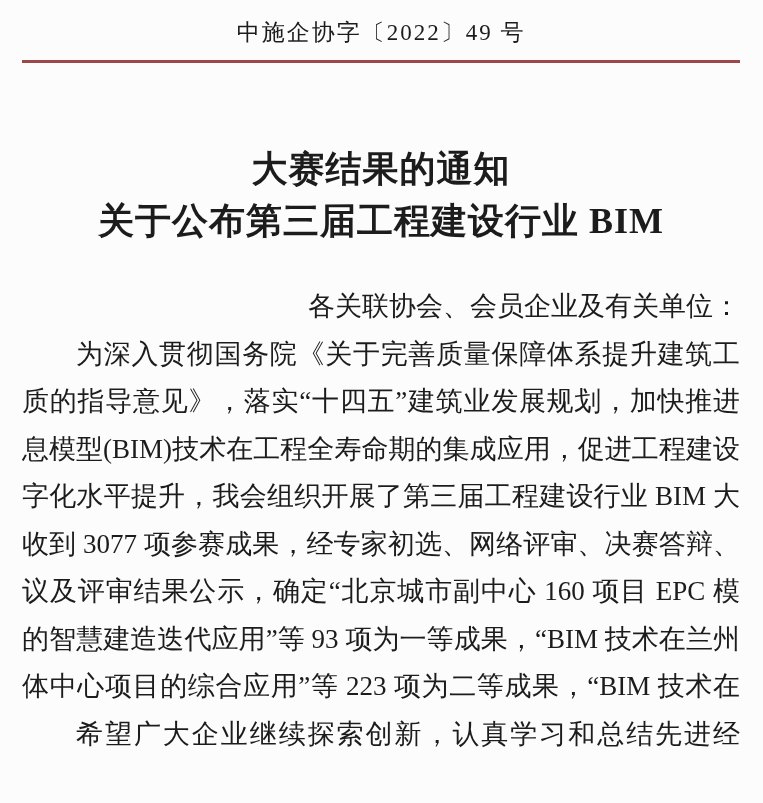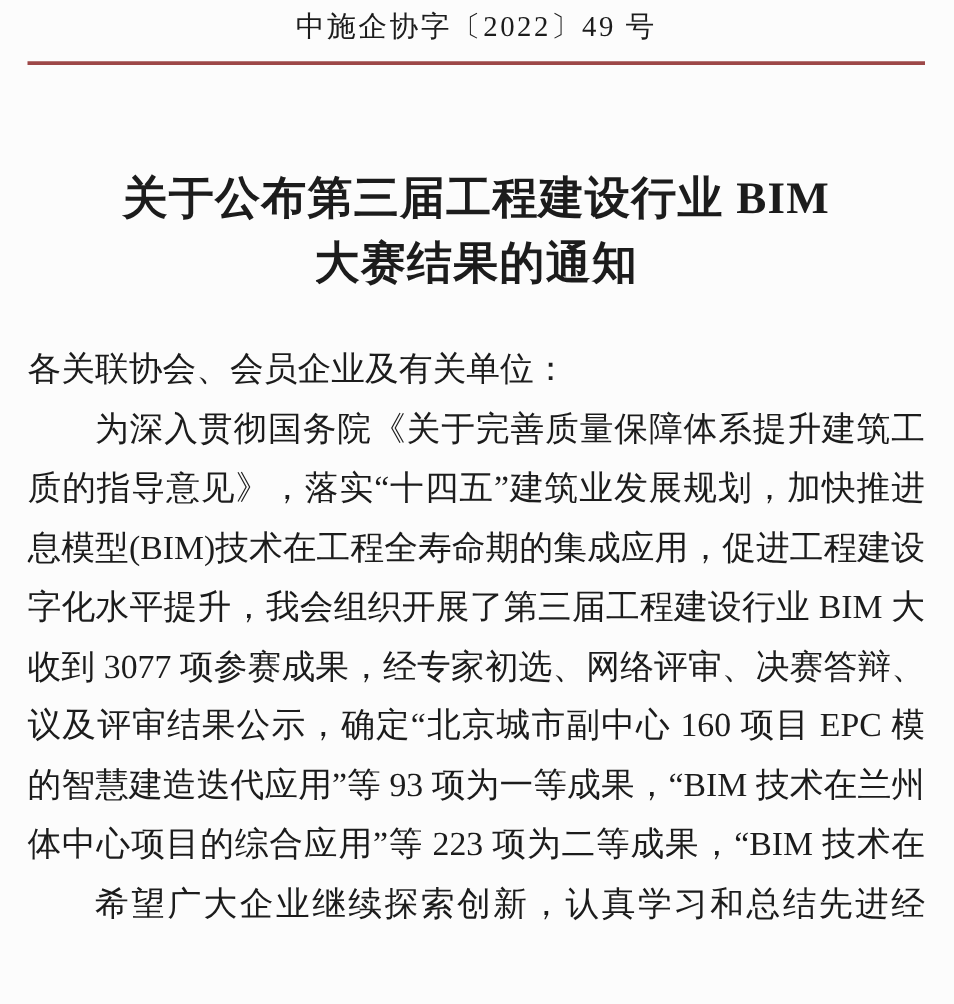--- a/index.html
+++ b/index.html
@@ -14,21 +14,21 @@
     font-family: "Liberation Serif", "DejaVu Serif", serif;
     color: #1c1c1c;
   }
   .page {
     box-sizing: border-box;
     width: 763px;
     height: 803px;
     padding: 0 23px 0 22px;
   }
   .doc-number {
-    margin-top: 8px;
+    margin-top: 19px;
     text-align: center;
     font-size: 23px;
     line-height: 28px;
     letter-spacing: 2px;
     white-space: nowrap;
   }
   .divider {
     margin-top: 13px;
     height: 3px;
     width: 100%;
@@ -45,20 +45,21 @@
   }
   .body-block {
     margin-top: 36px;
     font-size: 27px;
   }
   .line {
     line-height: 47.5px;
     height: 47.5px;
     white-space: nowrap;
     overflow: hidden;
+    text-align: right;
   }
   .line.stretch {
     white-space: normal;
     text-align: justify;
     text-align-last: justify;
     -moz-text-align-last: justify;
   }
   .line.indent {
     text-indent: 2em;
   }
@@ -66,22 +67,22 @@
 </head>
 <body>
 
 <div class="page">
 
   <div class="doc-number">中施企协字〔2022〕49 号</div>
 
   <hr class="divider">
 
   <div class="title-block">
+    <div>大赛结果的通知</div>
     <div>关于公布第三届工程建设行业 BIM</div>
-    <div>大赛结果的通知</div>
   </div>
 
   <div class="body-block">
 
     <div class="line">各关联协会、会员企业及有关单位：</div>
 
     <div class="line stretch indent">为深入贯彻国务院《关于完善质量保障体系提升建筑工程品</div>
     <div class="line stretch">质的指导意见》，落实“十四五”建筑业发展规划，加快推进建筑信</div>
     <div class="line stretch">息模型(BIM)技术在工程全寿命期的集成应用，促进工程建设数</div>
     <div class="line stretch">字化水平提升，我会组织开展了第三届工程建设行业 BIM 大赛，</div>

